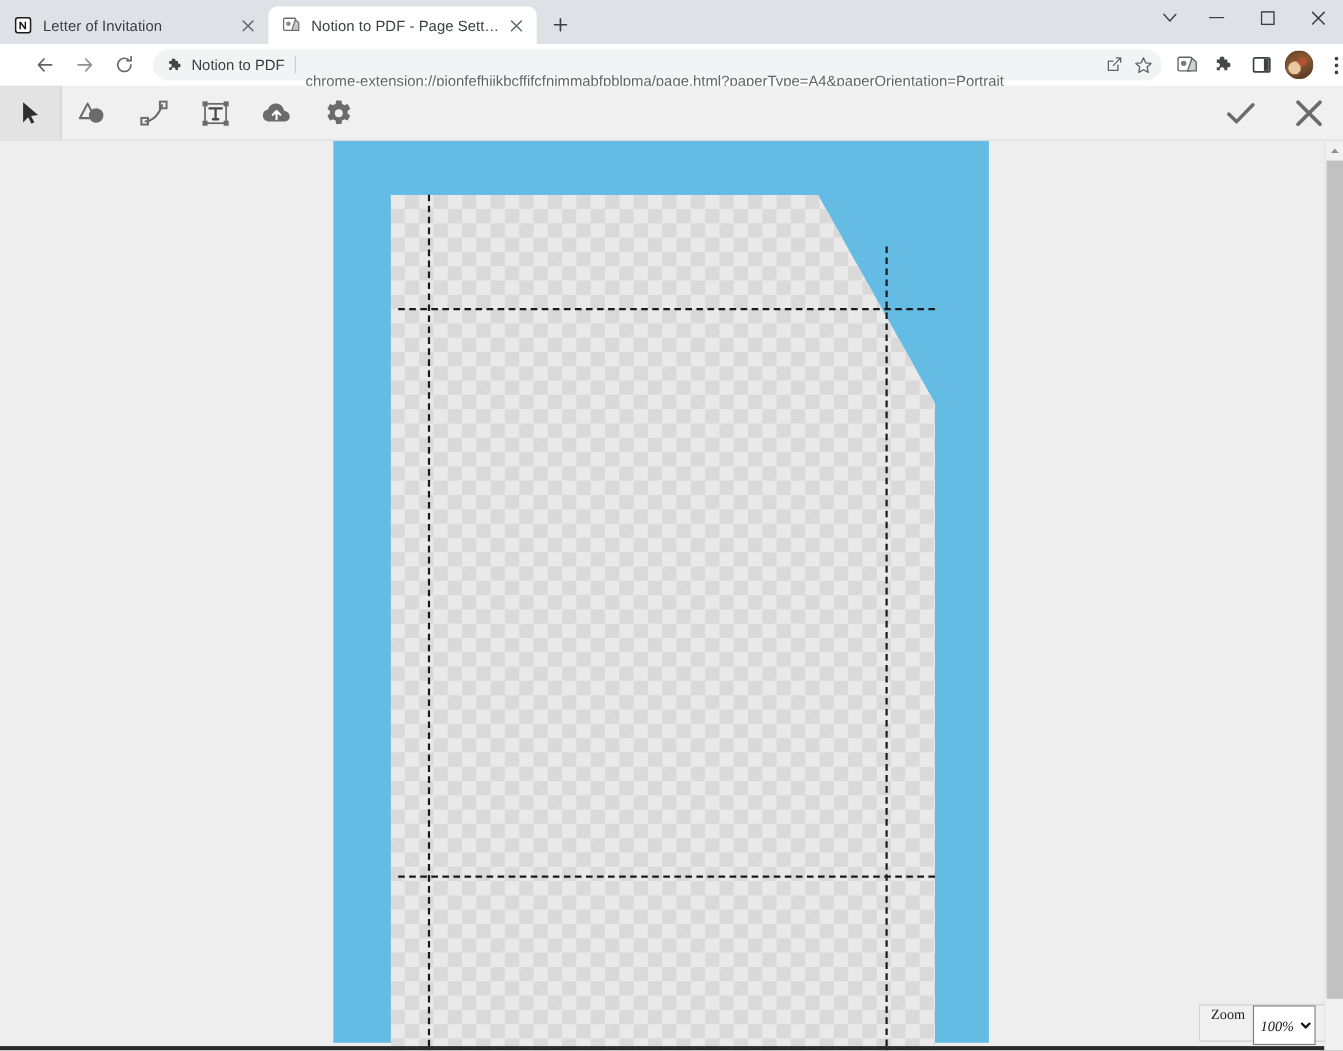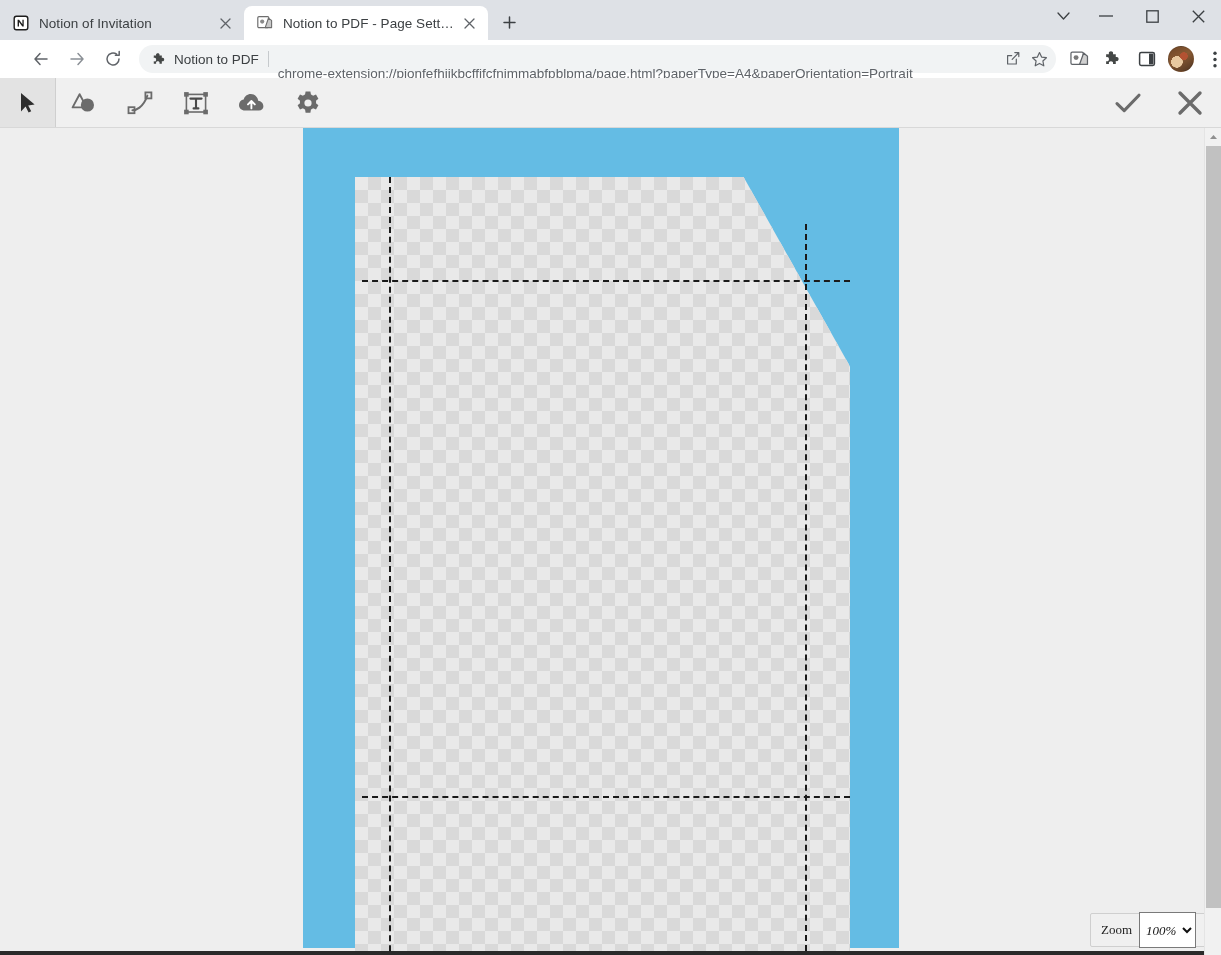--- a/index.html
+++ b/index.html
@@ -258,21 +258,20 @@
     border-top: 2px dashed #1a1a1a;
   }
   .zoombar {
     position: absolute;
     right: 14px; bottom: 8px;
     height: 34px;
     background: #f0f0f0;
     border: 1px solid #cfcfcf;
     border-radius: 2px;
     display: flex;
-    align-items: center;
     padding: 0 10px;
     box-sizing: border-box;
     z-index: 20;
   }
   .zoom-label {
     font-size: 13px;
     color: #222;
     margin-right: 7px;
     font-family: "Liberation Serif", serif;
   }
@@ -325,21 +324,21 @@
 
   <div class="tabstrip">
 
     <div class="tab inactive">
       <span class="tab-favicon">
         <svg width="16" height="16" viewBox="0 0 16 16">
           <rect x="1.2" y="1.2" width="13.6" height="13.6" rx="2.2" fill="#fff" stroke="#1d1d1d" stroke-width="1.4"></rect>
           <path d="M4.6 11.6V4.8h1.5l3.3 4.5V4.8h1.3v6.8H9.3L6 7.1v4.5z" fill="#1d1d1d"></path>
         </svg>
       </span>
-      <span class="tab-title">Notion of Invitation</span>
+      <span class="tab-title">Letter of Invitation</span>
       <span class="tab-close">
         <svg width="11" height="11" viewBox="0 0 11 11">
           <path d="M1 1 L10 10 M10 1 L1 10" stroke="#5f6368" stroke-width="1.3" fill="none" stroke-linecap="round"></path>
         </svg>
       </span>
     </div>
 
     <div class="tab active">
       <span class="tab-favicon">
         <svg width="16" height="16" viewBox="0 0 16 16">

